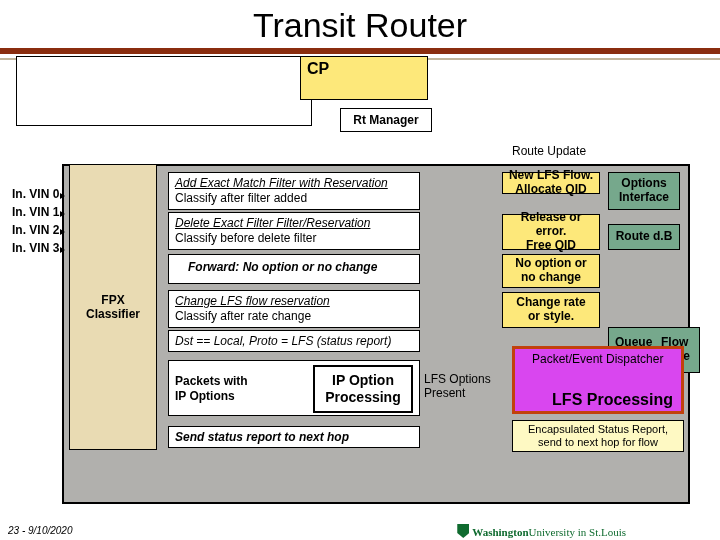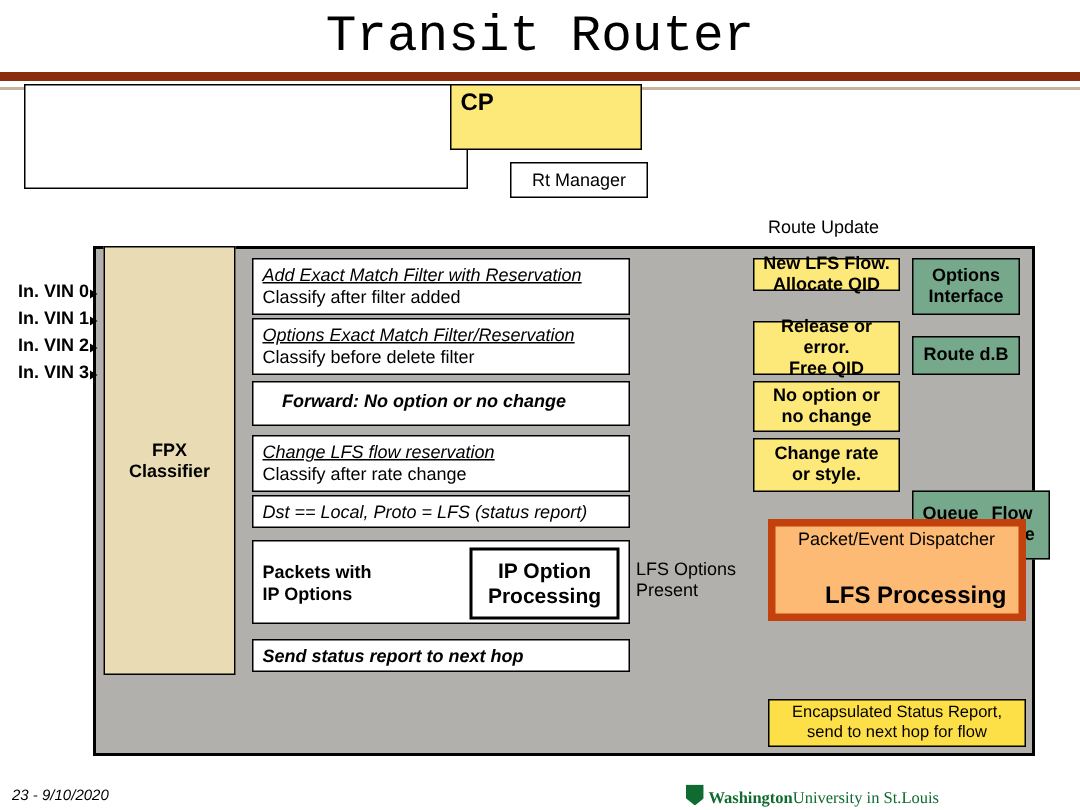--- a/index.html
+++ b/index.html
@@ -1,37 +1,37 @@
 <!DOCTYPE html>
 <html><head>
 <meta charset="utf-8">
 <style>
   *{box-sizing:border-box;margin:0;padding:0;}
   html,body{width:720px;height:540px;font-family:Arial,Helvetica,sans-serif;position:relative;background:#fff;}
   .titlebar{position:absolute;left:0;top:0;width:720px;height:54px;border-bottom:6px solid #8a2d0f;}
-  .titlebar h1{font-family:Liberation Mono, monospace;font-size:34px;color:#000;font-weight:normal;text-align:center;line-height:50px;}
+  .titlebar h1{font-family:Liberation Sans, sans-serif;font-size:34px;color:#000;font-weight:normal;text-align:center;line-height:50px;}
   .shadow-underline{position:absolute;left:0;top:58px;width:720px;height:2px;background:#c2b59b;}
   .cpbox{position:absolute;border:1px solid #000;}
   .cpouter{left:16px;top:56px;width:296px;height:70px;background:#fff;}
   .cpinner{left:300px;top:56px;width:128px;height:44px;background:#fde87a;display:flex;align-items:flex-start;padding:3px 6px;font-size:16px;font-weight:bold;}
-  .rtmgr{position:absolute;left:340px;top:108px;width:92px;height:24px;background:#fff;border:1px solid #000;font-size:12px;font-weight:normal;display:flex;align-items:center;justify-content:center;}
+  .rtmgr{position:absolute;left:340px;top:108px;width:92px;height:24px;background:#fff;border:1px solid #000;font-size:12px;font-weight:bold;display:flex;align-items:center;justify-content:center;}
   .route-update{position:absolute;left:512px;top:144px;font-size:12px;}
   .vl-label{position:absolute;left:12px;font-size:12px;font-weight:bold;}
   .vl-arrow{position:absolute;width:0;height:0;border-top:3px solid transparent;border-bottom:3px solid transparent;border-left:5px solid #000;}
   .bigbox{position:absolute;left:62px;top:164px;width:628px;height:340px;background:#b1b0ad;border:2px solid #000;}
   .fpx{position:absolute;left:69px;top:164px;width:88px;height:286px;background:#e9dbb3;border:1.5px solid #000;display:flex;flex-direction:column;align-items:center;justify-content:center;font-size:12px;font-weight:bold;text-align:center;}
   .msgbox{position:absolute;background:#fff;border:1.5px solid #000;font-size:12px;padding:3px 6px;line-height:1.25;}
   .msgbox .u{text-decoration:underline;}
   .msgbox .i{font-style:italic;}
   .sidebox{position:absolute;background:#fde87a;border:1.5px solid #000;font-size:12px;font-weight:bold;display:flex;align-items:center;justify-content:center;text-align:center;padding:2px 4px;line-height:1.15;}
   .greenbox{position:absolute;background:#76a88c;border:1.5px solid #000;font-size:12px;font-weight:bold;display:flex;align-items:center;justify-content:center;text-align:center;padding:2px 4px;line-height:1.15;}
   .plainbox{position:absolute;background:#fff;border:1.5px solid #000;font-size:12px;font-weight:bold;display:flex;align-items:center;justify-content:center;text-align:center;padding:2px 4px;}
-  .lfsproc{position:absolute;background:#fdba74;border:5px solid #c2410c;}
+  .lfsproc{position:absolute;background:#d946ef;border:3px solid #c2410c;}
   .lfsproc .label{font-size:16px;font-weight:bold;position:absolute;right:8px;bottom:2px;}
-  .encaps{position:absolute;background:#fde047;border:1px solid #000;font-size:11px;text-align:center;display:flex;align-items:center;justify-content:center;padding:2px 4px;line-height:1.15;margin-top:46px;}
+  .encaps{position:absolute;background:#fef9c3;border:1px solid #000;font-size:11px;text-align:center;display:flex;align-items:center;justify-content:center;padding:2px 4px;line-height:1.15;}
   .ped{position:absolute;font-size:12px;}
   .footer{position:absolute;left:0;bottom:0;width:632px;height:22px;}
   .foot-left{position:absolute;left:8px;bottom:4px;font-size:10px;font-style:italic;}
   .wulogo{position:absolute;right:6px;bottom:2px;font-size:11px;color:#0f6b2f;font-family:Georgia,serif;}
   .wulogo .wu{font-weight:bold;}
   .shield{display:inline-block;width:12px;height:14px;background:#0f6b2f;margin-right:3px;vertical-align:-2px;clip-path:polygon(0 0,100% 0,100% 65%,50% 100%,0 65%);} 
 </style>
 </head>
 <body>
 
@@ -63,21 +63,21 @@
 <div class="vl-label" style="top:223px;">In. VIN 2</div>
 <div class="vl-arrow" style="top:229px;left:60px;"></div>
 <div class="vl-label" style="top:241px;">In. VIN 3</div>
 <div class="vl-arrow" style="top:247px;left:60px;"></div>
 
 <div class="msgbox" style="left:168px;top:172px;width:252px;">
   <div class="u i">Add Exact Match Filter with Reservation</div>
   <div>Classify after filter added</div>
 </div>
 <div class="msgbox" style="left:168px;top:212px;width:252px;">
-  <div class="u i">Options Exact Match Filter/Reservation</div>
+  <div class="u i">Delete Exact Filter Filter/Reservation</div>
   <div>Classify before delete filter</div>
 </div>
 <div class="msgbox" style="left:168px;top:254px;width:252px;height:30px;padding-left:19px;">
   <div class="i" style="font-weight:bold;margin-top:2px;">Forward: No option or no change</div>
 </div>
 <div class="msgbox" style="left:168px;top:290px;width:252px;">
   <div class="u i">Change LFS flow reservation</div>
   <div>Classify after rate change</div>
 </div>
 <div class="msgbox" style="left:168px;top:330px;width:252px;height:22px;">

